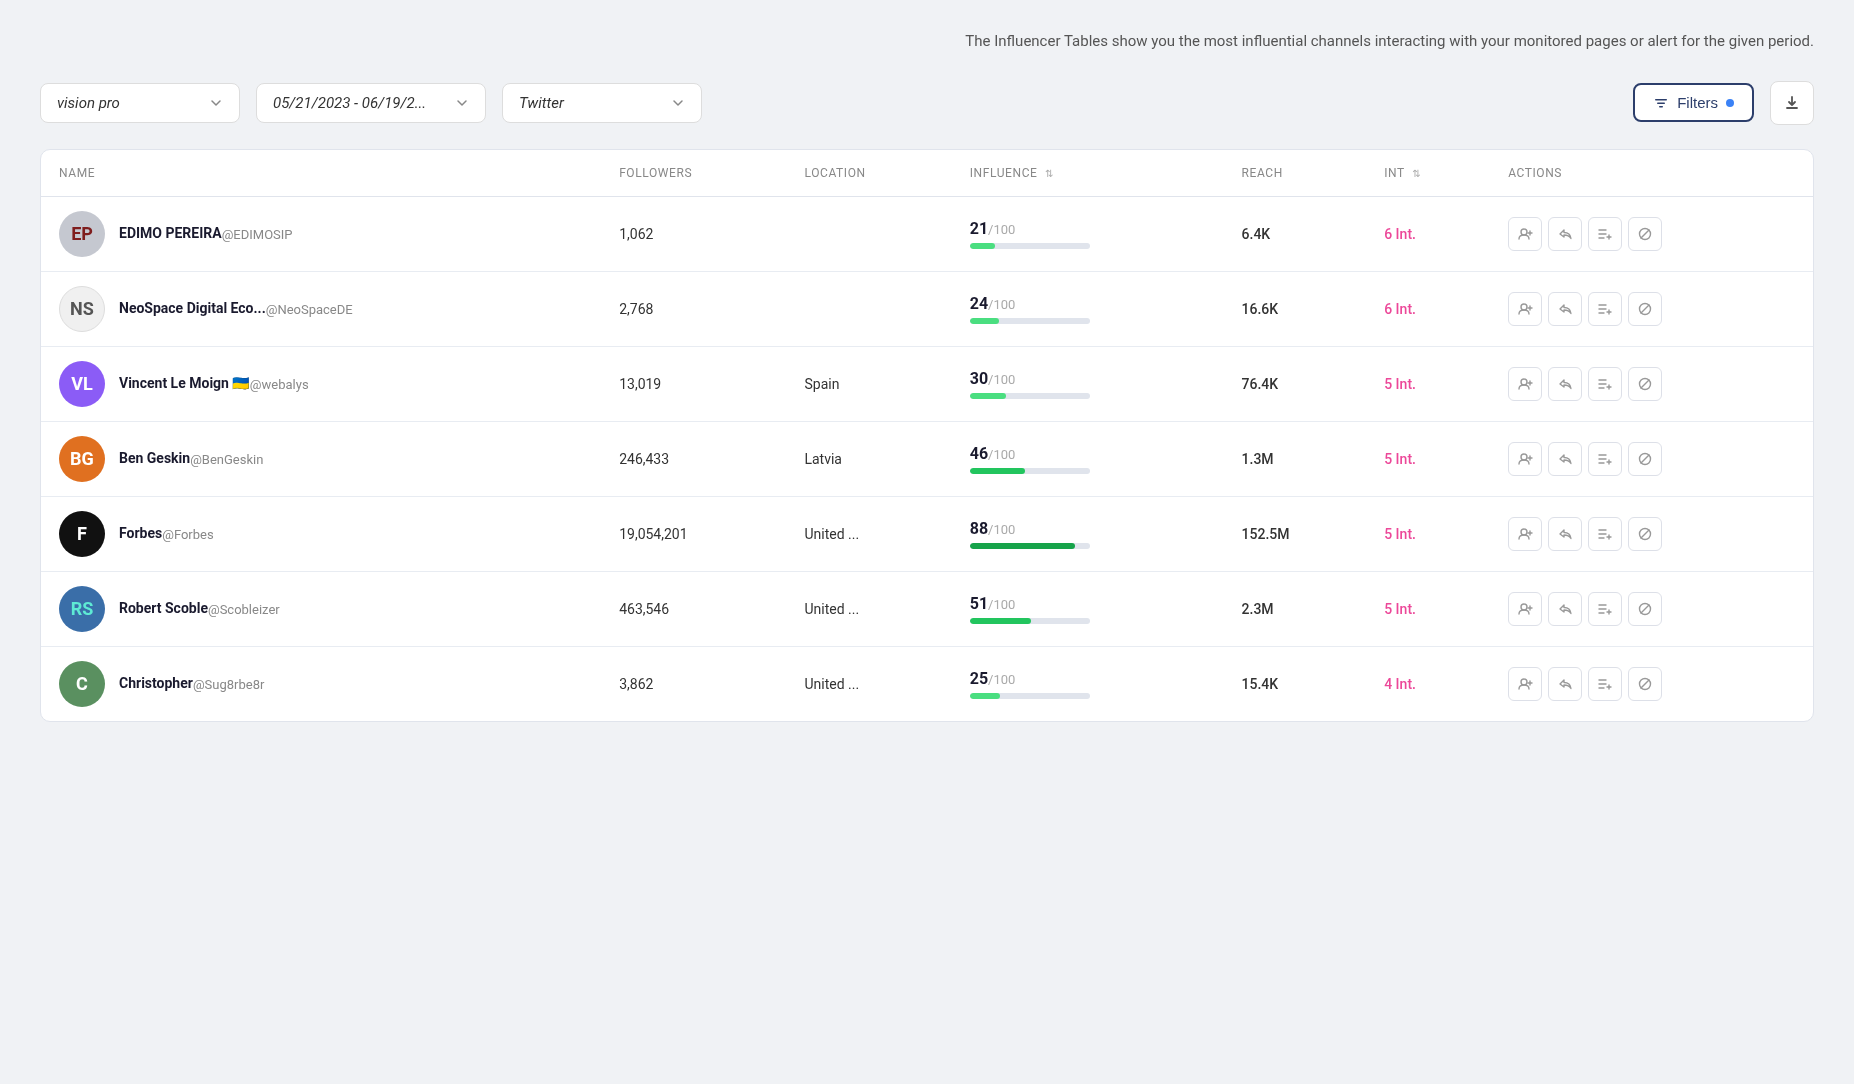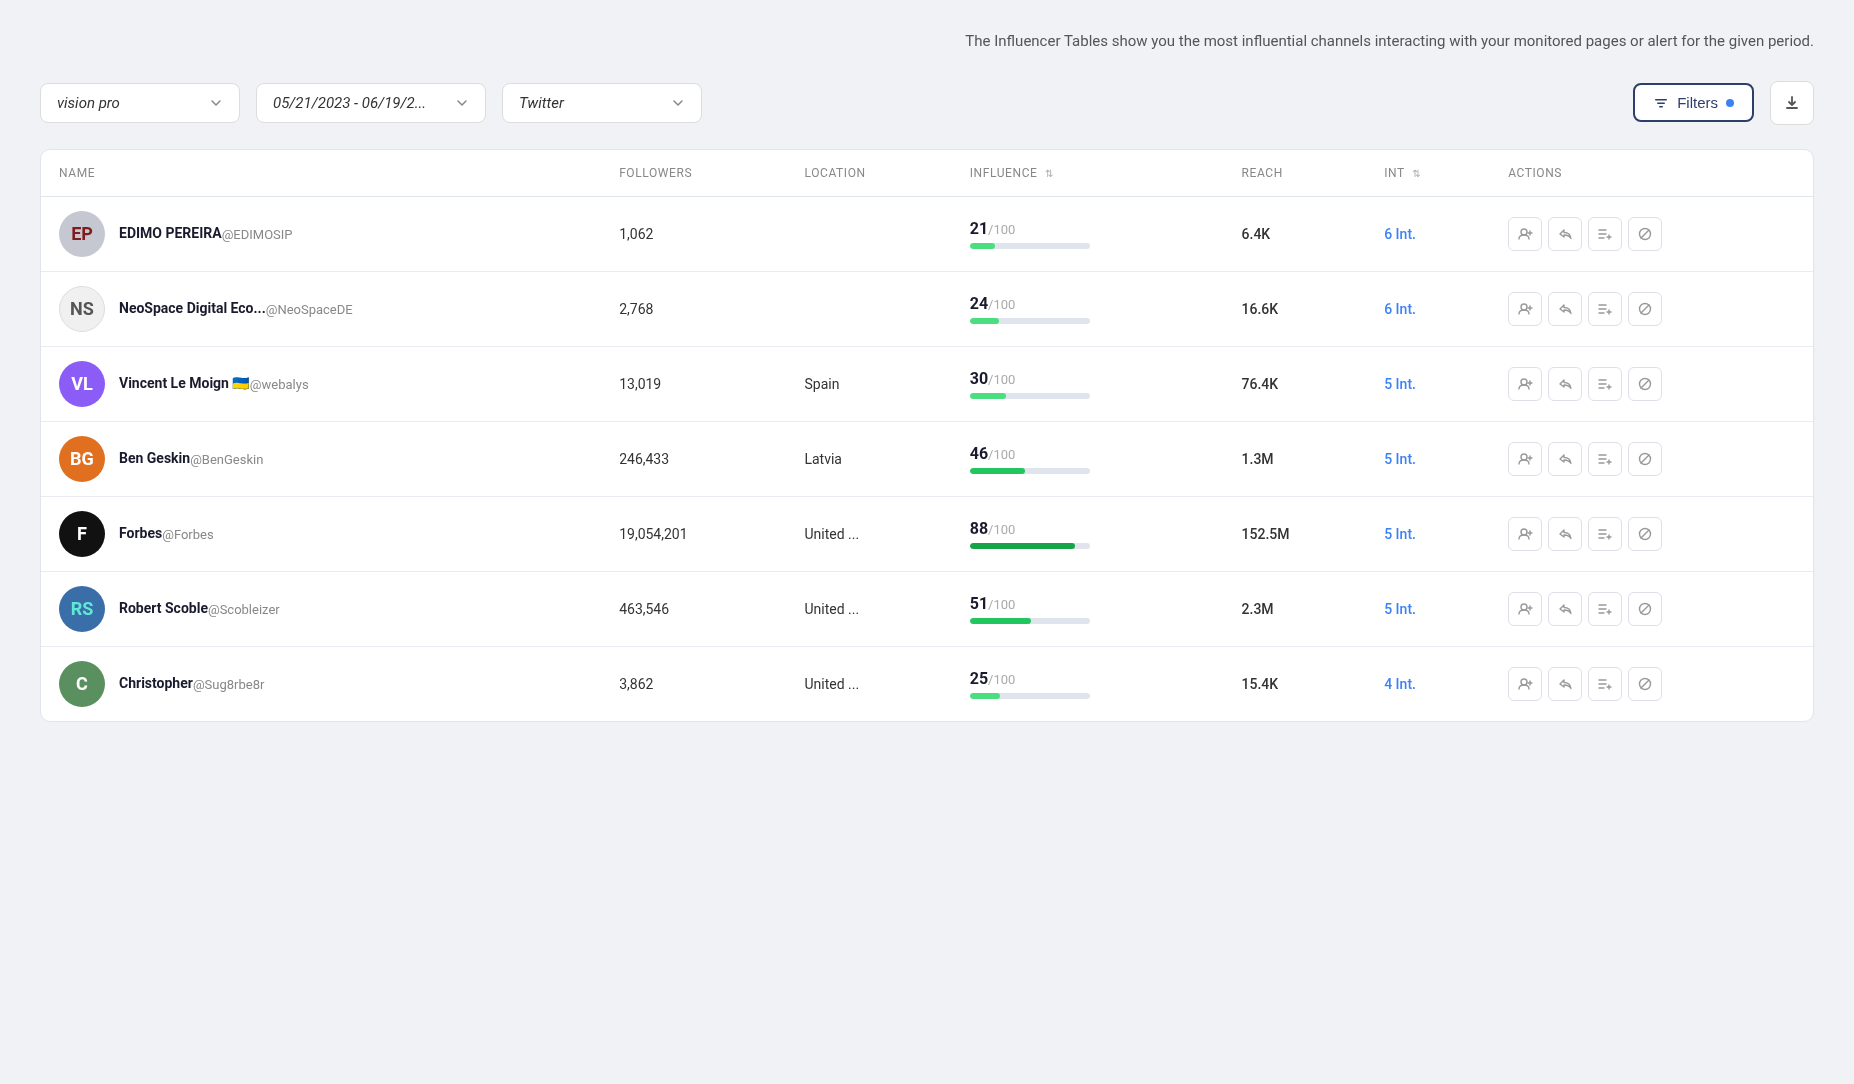--- a/index.html
+++ b/index.html
@@ -163,21 +163,21 @@
     }
     .progress-fill {
       height: 100%;
       border-radius: 3px;
     }
     .reach-cell {
       font-weight: 500;
       font-size: 14px;
     }
     .int-link {
-      color: #3b82f6;
+      color: #ec4899;
       font-weight: 500;
       cursor: pointer;
       text-decoration: none;
     }
     .actions-cell {
       display: flex;
       gap: 6px;
     }
     .action-btn {
       width: 34px; height: 34px;

